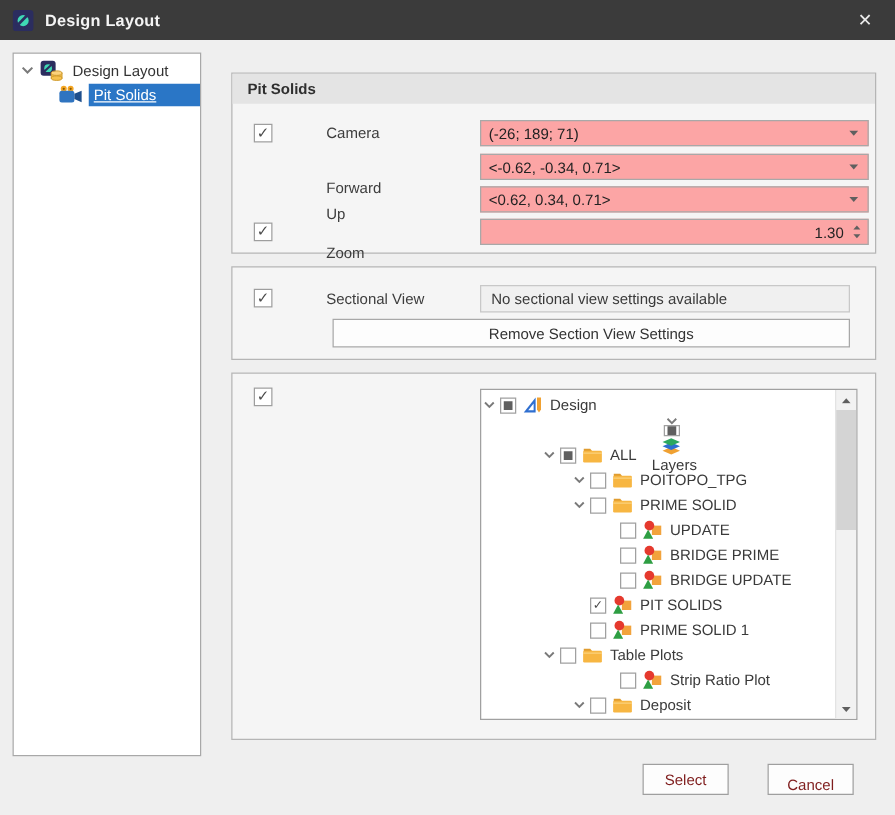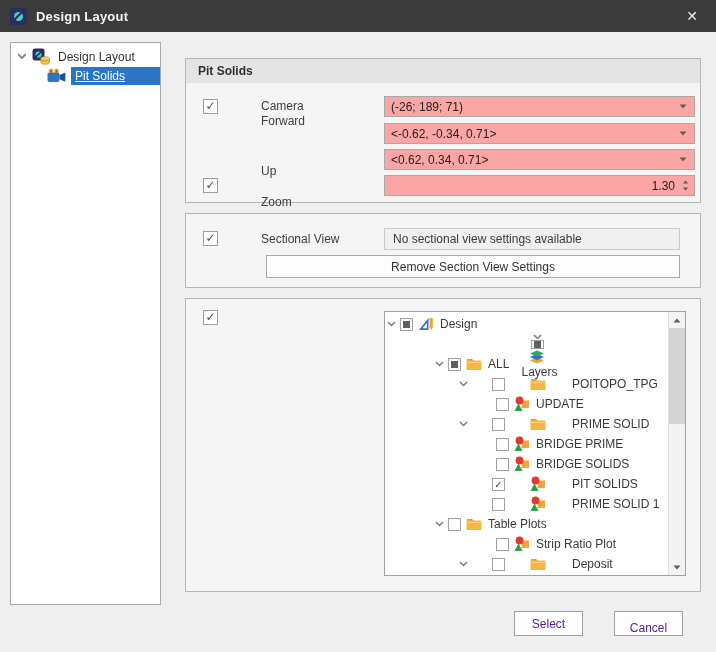--- a/index.html
+++ b/index.html
@@ -41,35 +41,35 @@
   .field.spin .val{text-align:right;margin-right:4px;}
   .spinners{width:12px;height:19px;display:flex;flex-direction:column;align-items:center;justify-content:center;gap:3px;margin-right:3px;}
   .status-box{position:absolute;left:198px;top:14px;width:296px;height:22px;box-sizing:border-box;background:#f0f0f0;border:1px solid #c8c8c8;
               display:flex;align-items:center;padding-left:8px;color:#3a3a3a;}
   .wide-btn{position:absolute;left:80px;top:41px;width:414px;height:23px;box-sizing:border-box;background:#fdfdfd;border:1px solid #a8a8a8;
             display:flex;align-items:center;justify-content:center;color:#333;}
   
   .treebox{position:absolute;left:198px;top:12px;width:302px;height:265px;box-sizing:border-box;background:#fff;border:1px solid #a0a0a0;overflow:hidden;}
   .tree-rows{position:absolute;left:0;top:2px;right:17px;bottom:0;overflow:hidden;}
   .trow{height:20px;display:flex;align-items:center;}
-  .lvl0{padding-left:2px;} .lvl1{padding-left:26px;flex-direction:column;} .lvl2{padding-left:50px;} .lvl3{padding-left:74px;gap:20px;} .lvl4{padding-left:98px;}
+  .lvl0{padding-left:2px;} .lvl1{padding-left:26px;flex-direction:column;} .lvl2{padding-left:50px;} .lvl3{padding-left:74px;} .lvl4{padding-left:98px;}
   .chevslot{width:13px;display:flex;align-items:center;}
   .cb{width:13px;height:13px;box-sizing:border-box;background:#fff;border:1px solid #a0a0a0;margin-right:5px;position:relative;
       display:flex;align-items:center;justify-content:center;color:#4a4a4a;font-size:10px;line-height:11px;}
   .cb.partial::after{content:"";width:7px;height:7px;background:#5f5f5f;}
   .ticon{width:16px;height:16px;margin-right:6px;flex:0 0 16px;}
   .tlabel{color:#3a3a3a;white-space:nowrap;}
   
   .vscroll{position:absolute;right:0;top:0;width:17px;height:263px;background:#f2f2f2;border-left:1px solid #e3e3e3;box-sizing:border-box;}
   .sc-btn{position:absolute;left:0;width:16px;height:16px;display:flex;align-items:center;justify-content:center;}
   .sc-up{top:0;} .sc-down{bottom:0;}
   .sc-thumb{position:absolute;left:0;top:16px;width:16px;height:96px;background:#d4d4d4;}
   
   .footer-btn{position:absolute;top:611px;width:69px;height:25px;box-sizing:border-box;background:#fdfdfd;border:1px solid #9f9f9f;
-              display:flex;align-items:center;justify-content:center;color:#4c1d95;}
+              display:flex;align-items:center;justify-content:center;color:#7f1d1d;}
   .btn-select{left:514px;} .btn-cancel{left:614px;align-items:flex-end;}
 </style>
 </head>
 <body>
 
 <svg width="0" height="0" style="position:absolute" aria-hidden="true">
   <defs>
     <symbol id="sym-chev" viewBox="0 0 9 6">
         <path d="M1 1 L4.5 4.5 L8 1" stroke="#7a7a7a" stroke-width="1.5" fill="none"></path>
       </symbol>
@@ -154,21 +154,21 @@
     <span>Pit Solids</span>
   </div>
   <span class="chk" style="top:40px">✓</span>
   <span class="flabel" style="top:37px">Camera</span>
   <div class="field" style="top:37px">
     <span class="val">(-26; 189; 71)</span>
     <svg class="drop" width="8" height="5">
         <use href="#sym-drop"></use>
       </svg>
   </div>
-  <span class="flabel" style="top:52px">Forward</span>
+  <span class="flabel" style="top:81px">Forward</span>
   <div class="field" style="top:64px">
     <span class="val">&lt;-0.62, -0.34, 0.71&gt;</span>
     <svg class="drop" width="8" height="5">
         <use href="#sym-drop"></use>
       </svg>
   </div>
   <span class="flabel" style="top:102px">Up</span>
   <div class="field" style="top:90px">
     <span class="val">&lt;0.62, 0.34, 0.71&gt;</span>
     <svg class="drop" width="8" height="5">
@@ -252,58 +252,58 @@
               <use href="#sym-chev"></use>
             </svg>
           </span>
         <span class="cb"></span>
         <svg class="ticon">
             <use href="#sym-folder"></use>
           </svg>
         <span class="tlabel">POITOPO_TPG</span>
       </div>
 
+      <div class="trow lvl3">
+        <span class="chevslot">
+            <svg width="9" height="6">
+              <use href="#sym-chev"></use>
+            </svg>
+          </span>
+        <span class="cb"></span>
+        <svg class="ticon">
+            <use href="#sym-folder"></use>
+          </svg>
+        <span class="tlabel">PRIME SOLID</span>
+      </div>
+
       <div class="trow lvl4">
         <span class="chevslot"></span>
         <span class="cb"></span>
         <svg class="ticon">
             <use href="#sym-shapes"></use>
           </svg>
         <span class="tlabel">UPDATE</span>
       </div>
 
-      <div class="trow lvl3">
-        <span class="chevslot">
-            <svg width="9" height="6">
-              <use href="#sym-chev"></use>
-            </svg>
-          </span>
-        <span class="cb"></span>
-        <svg class="ticon">
-            <use href="#sym-folder"></use>
-          </svg>
-        <span class="tlabel">PRIME SOLID</span>
-      </div>
-
       <div class="trow lvl4">
         <span class="chevslot"></span>
         <span class="cb"></span>
         <svg class="ticon">
             <use href="#sym-shapes"></use>
           </svg>
         <span class="tlabel">BRIDGE PRIME</span>
       </div>
 
       <div class="trow lvl4">
         <span class="chevslot"></span>
         <span class="cb"></span>
         <svg class="ticon">
             <use href="#sym-shapes"></use>
           </svg>
-        <span class="tlabel">BRIDGE SOLIDS</span>
+        <span class="tlabel">BRIDGE UPDATE</span>
       </div>
 
       <div class="trow lvl3">
         <span class="chevslot"></span>
         <span class="cb checked">✓</span>
         <svg class="ticon">
             <use href="#sym-shapes"></use>
           </svg>
         <span class="tlabel">PIT SOLIDS</span>
       </div>

